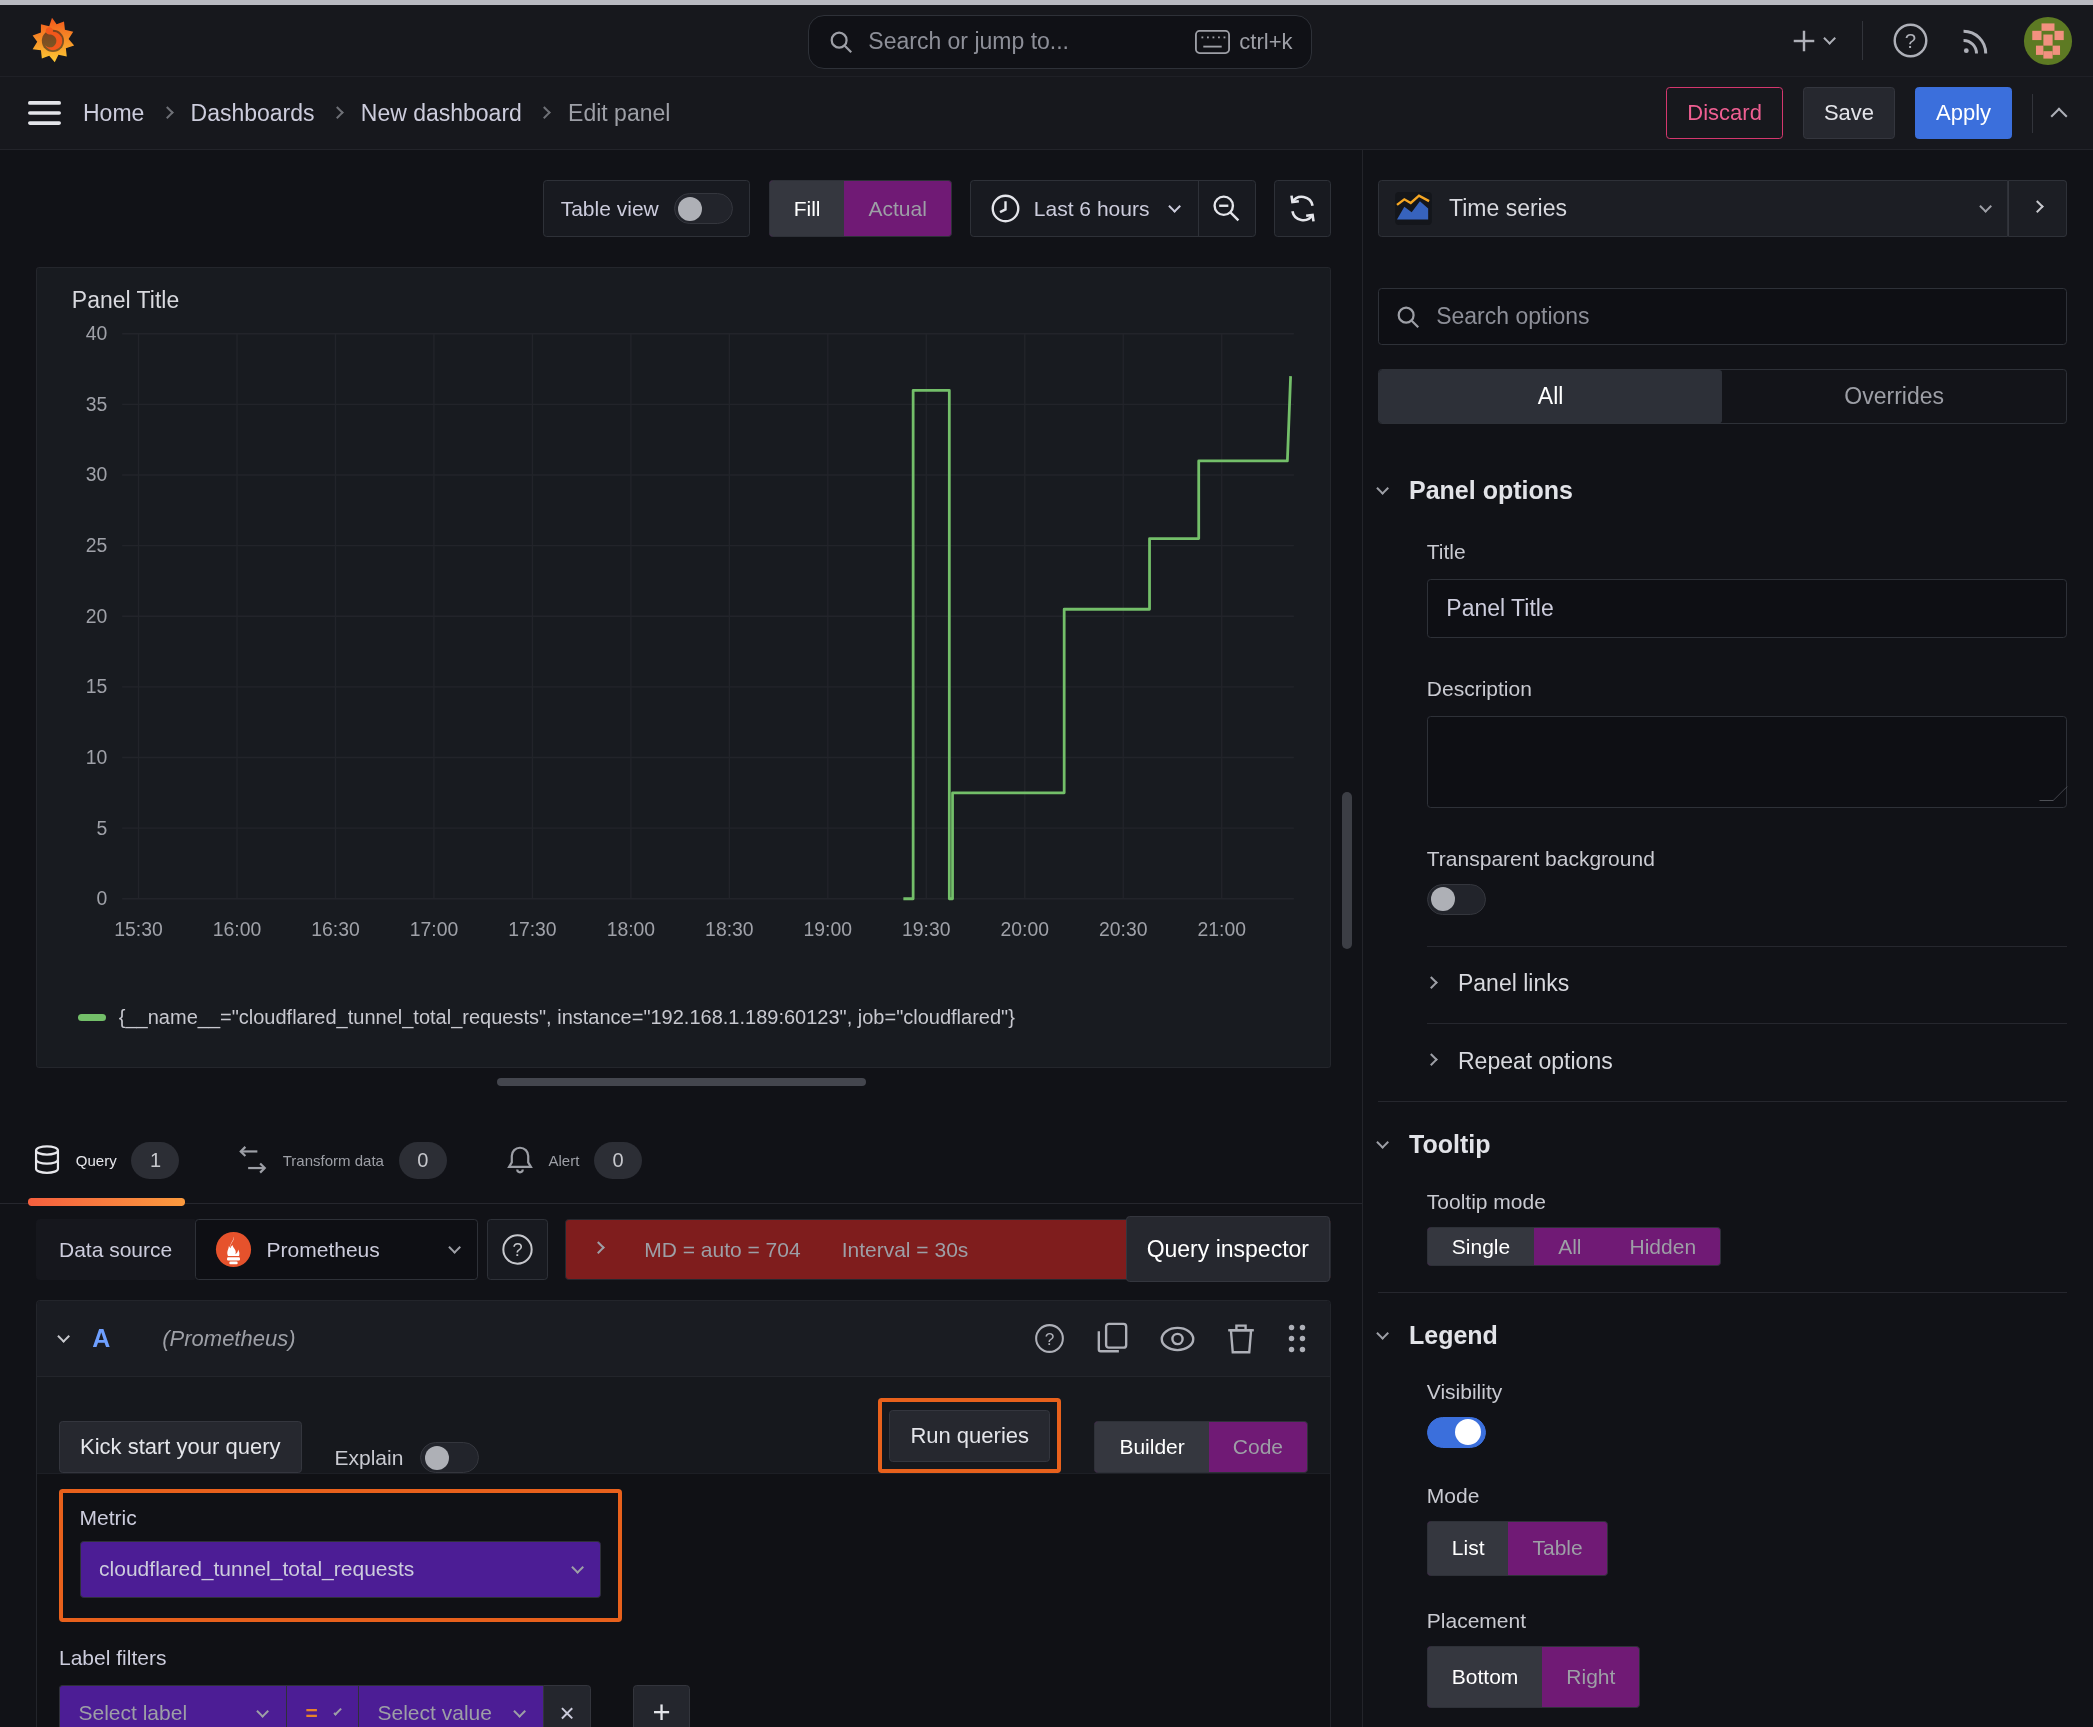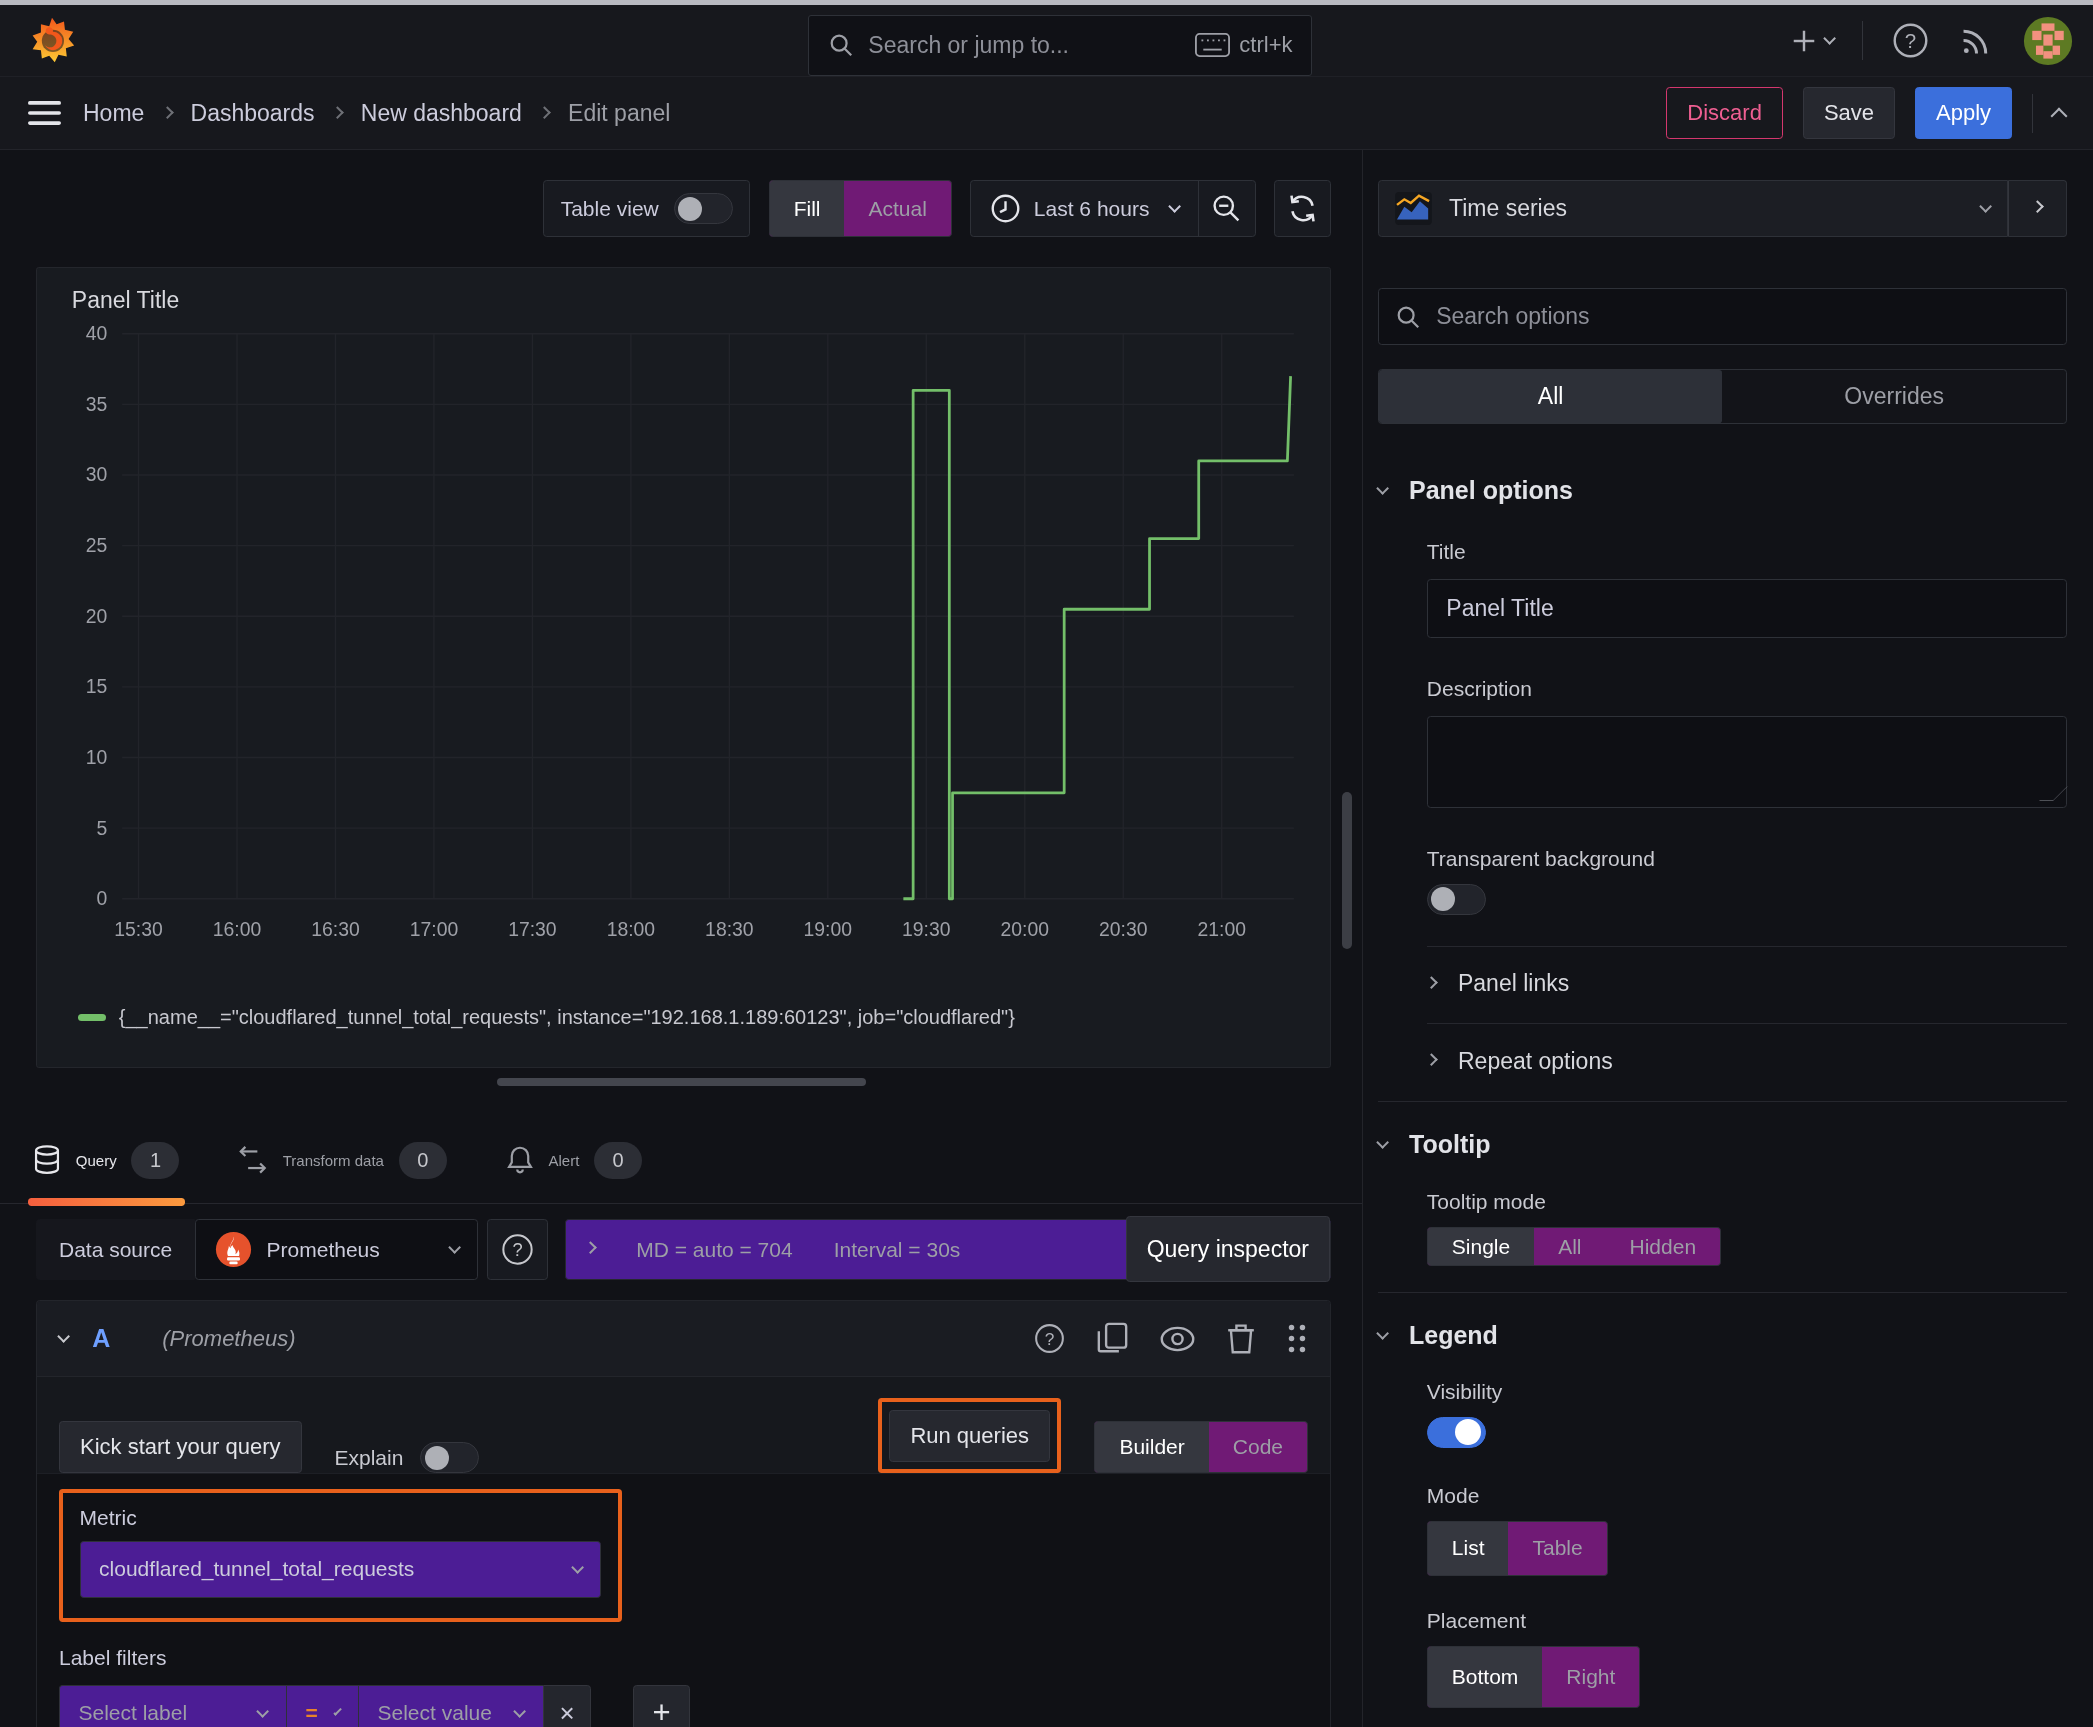--- a/index.html
+++ b/index.html
@@ -1,21 +1,21 @@
 <!DOCTYPE html>
 <html style="font-size:14.8px"><head>
 <meta charset="utf-8">
 <style>
   *{box-sizing:border-box;margin:0;padding:0}
   html,body{width:2093px;height:1728px;overflow:hidden}
   body{background:#111217;color:#ccccdc;font-family:"Liberation Sans",sans-serif;font-size:21px;position:relative}
   .edge{position:absolute;top:0;left:0;width:2093px;height:4.6px;background:#b9bac1;z-index:50}
   
   .topbar{position:absolute;top:4.6px;left:0;width:2093px;height:72px;background:#17181d;display:flex;align-items:center;padding:0 28px;border-bottom:0.9px solid #1f2026}
-  .searchbox{position:absolute;left:808px;top:10px;width:504px;height:61px;background:#101116;border:0.9px solid #2e3138;border-radius:3px;display:flex;align-items:center;padding:0 18.5px;gap:14.8px}
+  .searchbox{position:absolute;left:808px;top:10px;width:504px;height:54px;background:#101116;border:0.9px solid #2e3138;border-radius:16px;display:flex;align-items:center;padding:0 18.5px;gap:14.8px}
   .searchbox .ph{color:#8d8f98;font-size:23px;flex:1}
   .shortcut{color:#9d9fa6;font-size:22px;display:flex;align-items:center;gap:9.2px}
   .tb-right{position:absolute;right:20px;top:0;height:72px;display:flex;align-items:center;gap:28px}
   .icnbtn{display:flex;align-items:center;justify-content:center;color:#aeb0b8;gap:7.4px;cursor:pointer}
   .vdiv{width:0.9px;height:39px;background:#32343b}
   
   .navbar{position:absolute;top:77px;left:0;width:2093px;height:73px;background:#17181d;border-bottom:0.9px solid #23242a;display:flex;align-items:center;padding:0 28px}
   .crumbs{display:flex;gap:18.5px;margin-left:22px;font-size:23px}
   .crumb{color:#ccccdc}
   .crumb.dim{color:#9d9fa6}
@@ -58,21 +58,21 @@
   .qtab{display:flex;align-items:center;gap:14.8px;height:100%;position:relative;color:#9d9fa6;cursor:pointer}
   .qtab.active{color:#e7e7ec}
   .qtab.active .under{position:absolute;bottom:-2.8px;left:-5.5px;right:-5.5px;height:8.3px;border-radius:3.7px;background:linear-gradient(90deg,#f55f3e,#fb9a3e)}
   .qtab .lbl{font-size:15px}
   .badge{min-width:48px;height:37px;border-radius:18.5px;background:#2c2e35;color:#c7c8cd;font-size:20px;display:flex;align-items:center;justify-content:center;padding:0 13px}
   
   .dsrow{position:absolute;top:1069px;left:36px;width:1295px;height:61px;display:flex;align-items:center}
   .dslabel{height:61px;display:flex;align-items:center;background:#16171d;border:0.9px solid #16171d;border-radius:3.7px 0 0 3.7px;padding:0 22px;color:#ccccdc}
   .dssel{height:61px;display:flex;align-items:center;gap:14.8px;background:#0e0f14;border:0.9px solid #2e3138;border-radius:3.7px;padding:0 18.5px;min-width:258px;cursor:pointer}
   .qhelp{width:61px;height:61px;margin-left:9.2px;border:0.9px solid #2e3138;background:#181a20;border-radius:3.7px;display:flex;align-items:center;justify-content:center;cursor:pointer}
-  .statsbox{position:relative;height:61px;margin-left:16.6px;flex:1;border:0.9px solid #26282f;background:#4c1d95;border-radius:3.7px;display:flex;align-items:center;gap:41px;padding:0 20px;color:#9d9fa6}
+  .statsbox{position:relative;height:61px;margin-left:16.6px;flex:1;border:0.9px solid #26282f;background:#7f1d1d;border-radius:3.7px;display:flex;align-items:center;gap:41px;padding:0 28px;color:#9d9fa6}
   .qinspect{position:absolute;right:0;top:-3.7px;height:66px}
   
   .qcard{position:absolute;top:1150px;left:36px;width:1295px;height:434px;background:#16181d;border:0.9px solid #23252b;border-radius:3.7px}
   .qhead{height:76px;display:flex;align-items:center;padding:0 22px;gap:24px;background:#1a1c22;border-bottom:0.9px solid #23252b;border-radius:3.7px 3.7px 0 0}
   .refid{color:#6e9fff;font-size:25px;font-weight:bold}
   .dsname{color:#9d9fa6;font-style:italic;font-size:22px;margin-left:28px}
   .qactions{margin-left:auto;display:flex;align-items:center;gap:31px;color:#aeb0b8}
   .qtools{height:96px;display:flex;align-items:flex-end;padding:0 22px;gap:33px}
   .hl{border:4.6px solid #e8611c;border-radius:3.7px}
   .runhl{padding:7.4px;margin-left:auto}

